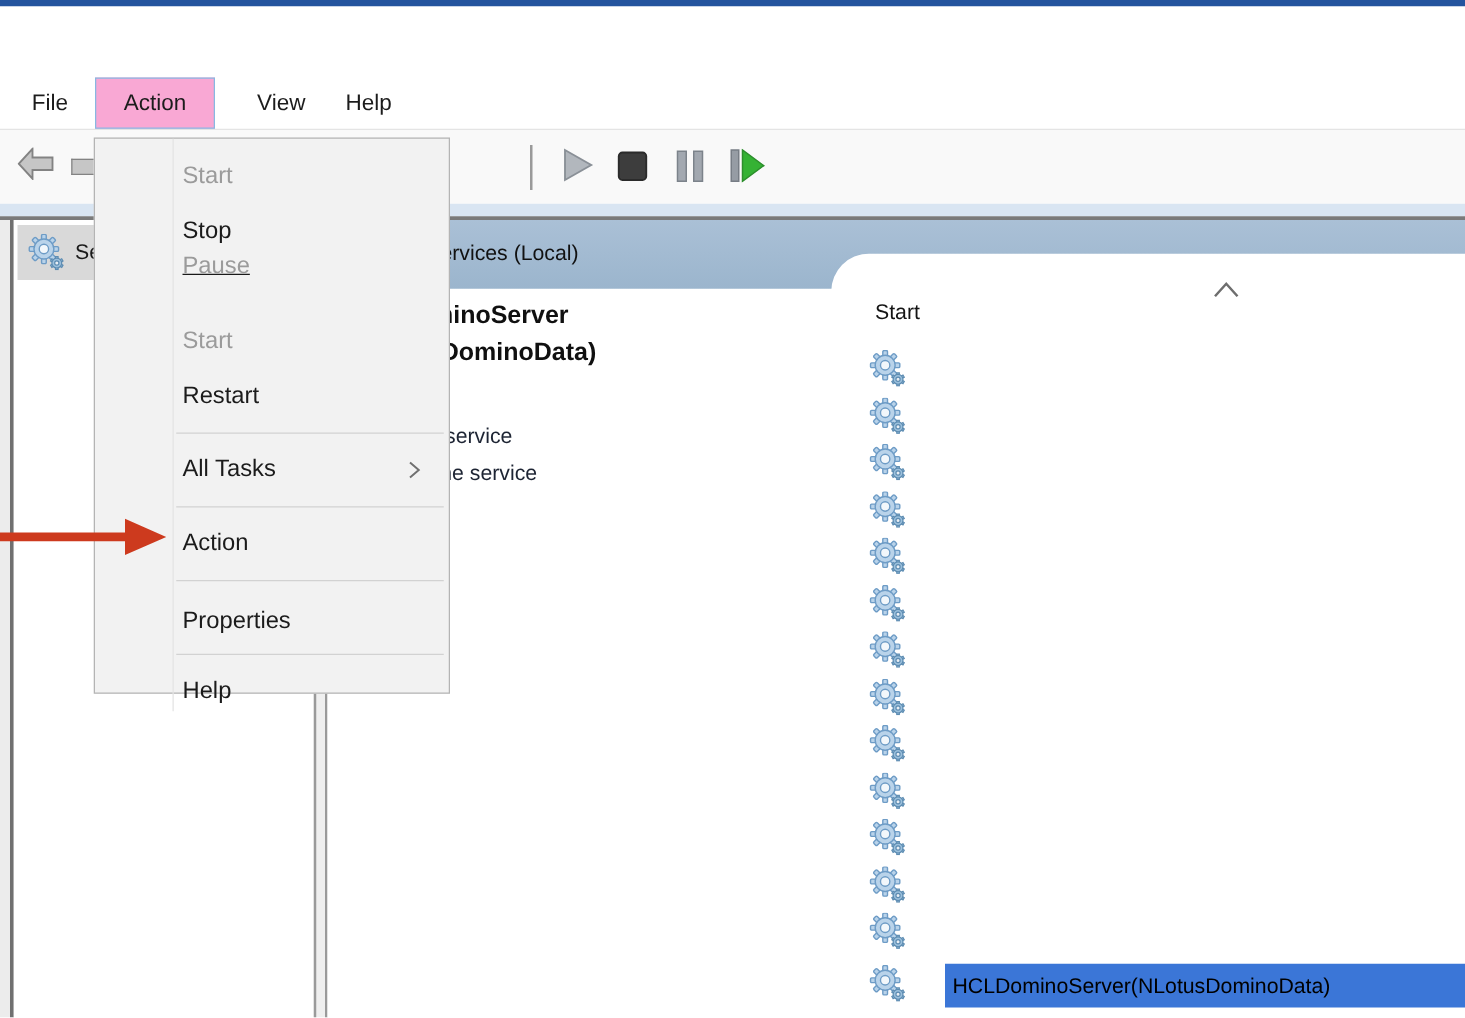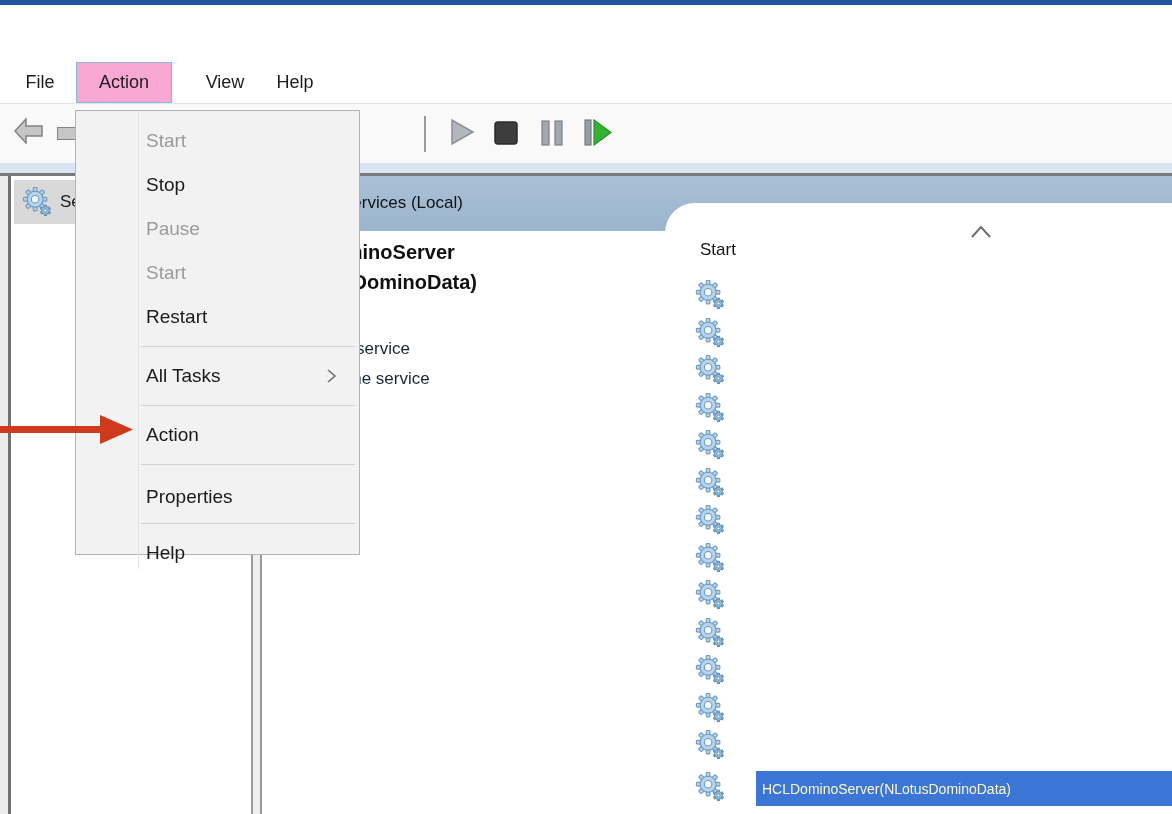--- a/index.html
+++ b/index.html
@@ -50,21 +50,21 @@
   .svc-link { position:absolute; left:26px; font-size:17px; color:#1d2433; white-space:nowrap; }
 
   .col-header { position:absolute; left:438px; top:64px; font-size:17px; color:#141414; }
   .sort-chevron { position:absolute; left:708px; top:49px; width:22px; height:14px; }
 
   .list-row { position:absolute; left:430px; width:480px; height:37px; }
   .list-row .row-gear { position:absolute; left:3px; top:3px; width:30px; height:30px; }
   .sel-row { position:absolute; left:430px; top:592px; width:480px; height:38px; }
   .sel-row .row-gear { position:absolute; left:3px; top:4px; width:30px; height:30px; }
   .sel-highlight { position:absolute; left:64px; top:3px; width:446px; height:35px; background:#3b76d7; display:flex; align-items:center; }
-  .sel-highlight .sel-text { color:#fef9c3; font-size:14px; margin-left:6px; white-space:nowrap; }
+  .sel-highlight .sel-text { color:#000000; font-size:17px; margin-left:6px; white-space:nowrap; }
 
   
   .dropdown { position:absolute; left:75px; top:110px; width:285px; height:445px; background:#f2f2f2; border:1px solid #b4b4b4; z-index:40; }
   .menu-gutter-line { position:absolute; left:62px; top:0; width:1px; height:458px; background:#e3e3e3; }
   .menu-item { position:absolute; left:0; width:283px; height:44px; display:flex; align-items:center; }
   .menu-item .mi-label { margin-left:70px; font-size:19px; color:#1b1b1b; }
   .menu-item.disabled .mi-label { color:#9b9b9b; }
   .menu-item .mi-sub { position:absolute; right:22px; top:14px; width:11px; height:16px; }
   .menu-sep { position:absolute; left:65px; width:214px; height:1px; background:#d2d2d2; }
 
@@ -269,21 +269,21 @@
 
   <div class="dropdown">
     <div class="menu-gutter-line"></div>
     <div id="menu-host">
         <div class="menu-item disabled" style="top: 8px;">
           <span class="mi-label">Start</span>
         </div>
         <div class="menu-item" style="top: 52px;">
           <span class="mi-label">Stop</span>
         </div>
-        <div class="menu-item disabled" style="top: 96px;">
+        <div class="menu-item disabled" style="top: 80px; text-decoration: underline;">
           <span class="mi-label">Pause</span>
         </div>
         <div class="menu-item disabled" style="top: 140px;">
           <span class="mi-label">Start</span>
         </div>
         <div class="menu-item" style="top: 184px;">
           <span class="mi-label">Restart</span>
         </div>
         <div class="menu-sep" style="top: 235px;"></div>
         <div class="menu-item" style="top: 243px;">

